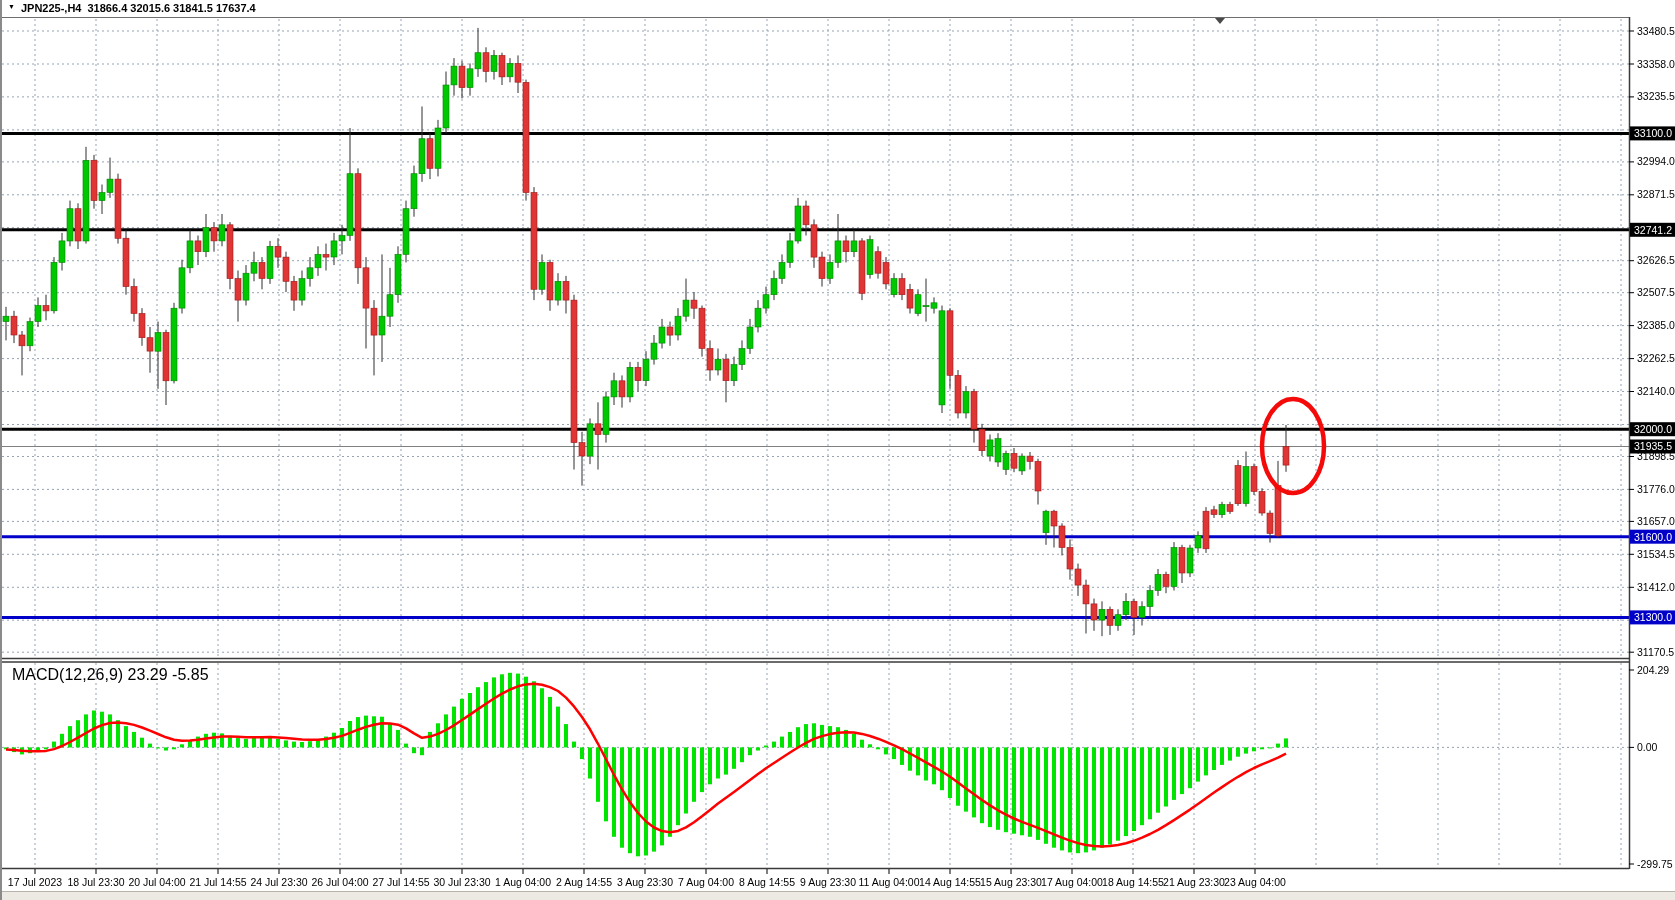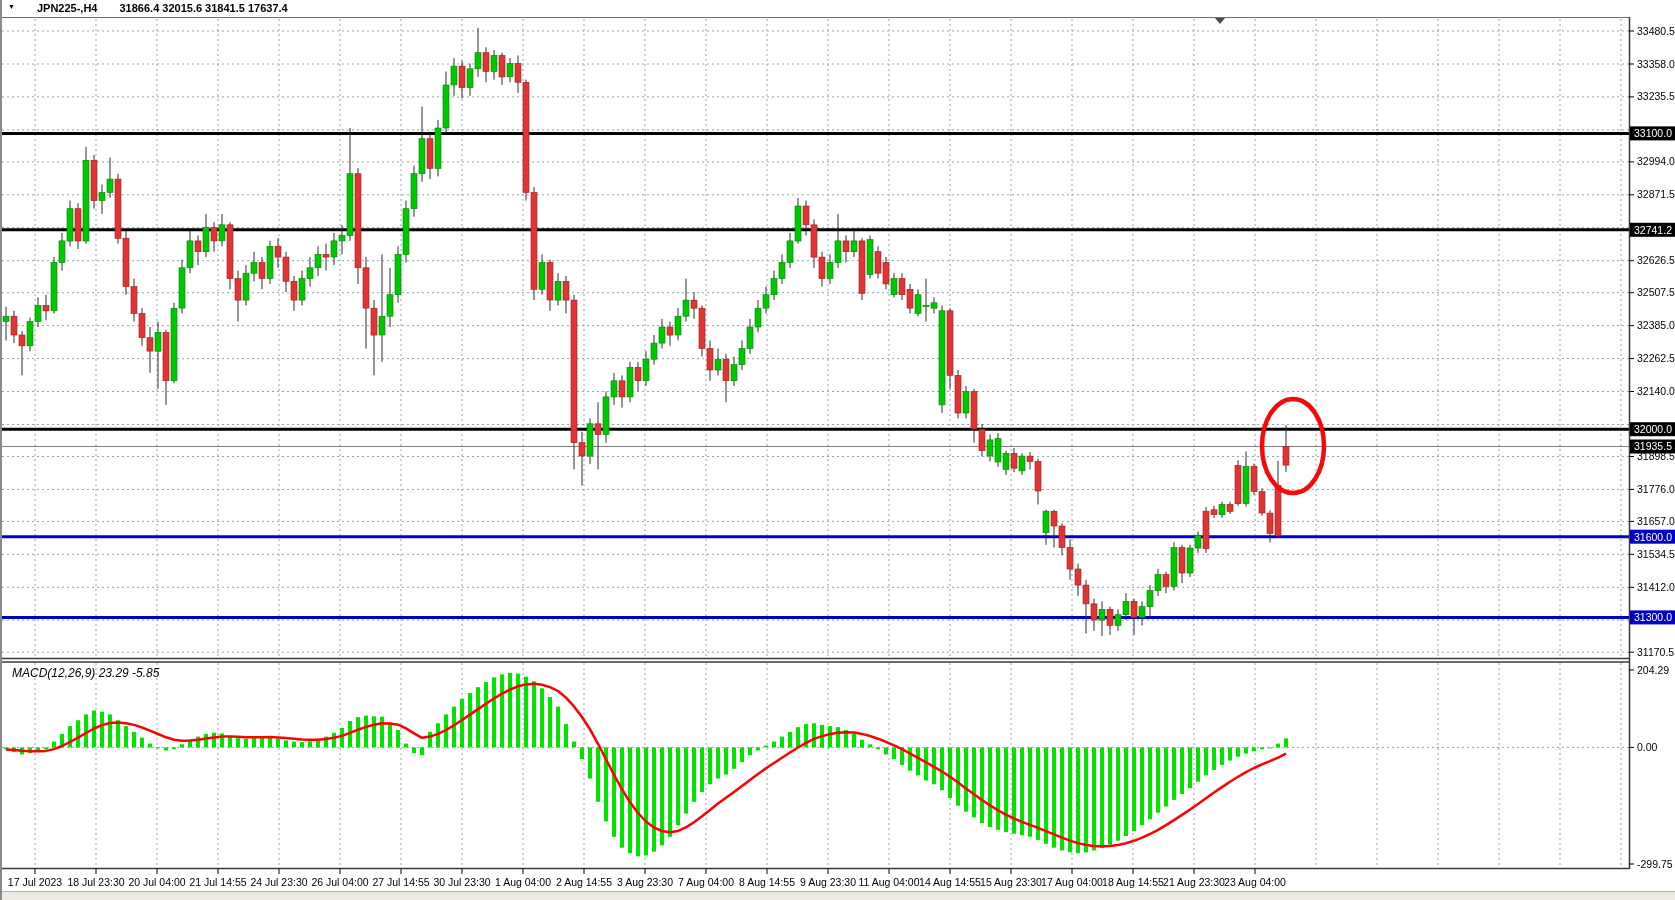--- a/index.html
+++ b/index.html
@@ -1,23 +1,23 @@
 <!DOCTYPE html>
 <html><head>
 <meta charset="utf-8">
 <style>
   html,body{margin:0;padding:0;background:#fff;}
   .window{position:relative;width:1675px;height:900px;background:#ffffff;
     font-family:"Liberation Sans",sans-serif;overflow:hidden;
     border-left:2px solid #8a8a8a;box-sizing:border-box;}
   #chart-svg{position:absolute;left:0;top:0;width:1673px;height:900px;}
-  .titlebar{position:absolute;left:6px;top:2px;display:flex;align-items:flex-start;gap:22px;
+  .titlebar{position:absolute;left:6px;top:2px;display:flex;align-items:flex-start;gap:6px;
     font-size:11px;font-weight:700;color:#000;white-space:pre;}
   .dd{font-size:7px;line-height:10px;color:#000;cursor:pointer;}
-  .macdlabel{position:absolute;left:10px;top:666px;font-size:12px;color:#000;font-style:italic;}
+  .macdlabel{position:absolute;left:10px;top:666px;font-size:16px;color:#000;}
   .bottomstrip{position:absolute;left:0;bottom:0;width:100%;height:8px;
     background:#ECEAE3;border-top:1px solid #b7b4ac;}
 </style>
 </head>
 <body>
 
 <div class="window">
   <svg id="chart-svg" xmlns="http://www.w3.org/2000/svg">
       <rect x="0" y="0" width="1673" height="900" fill="#FFFFFF"></rect>
       <g>

